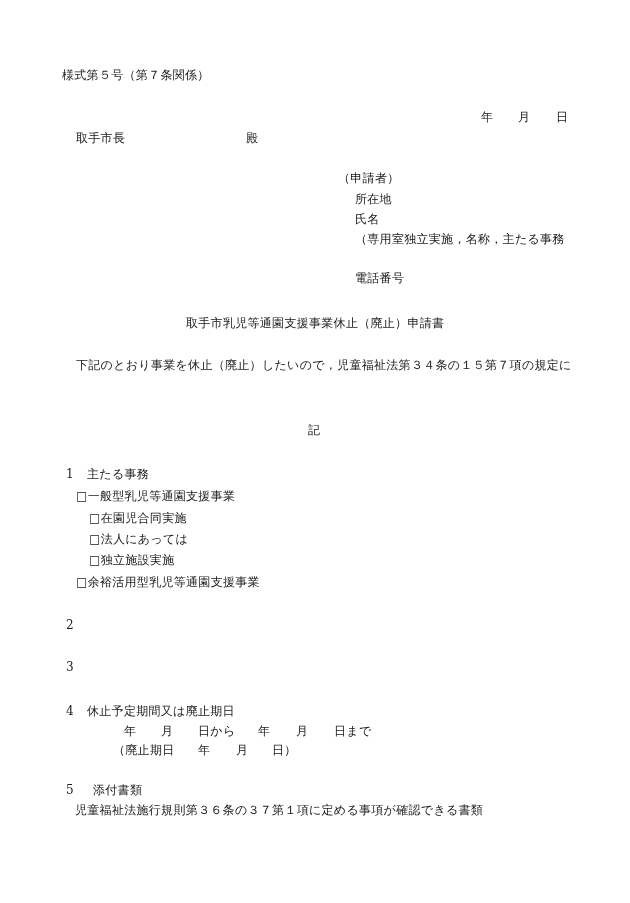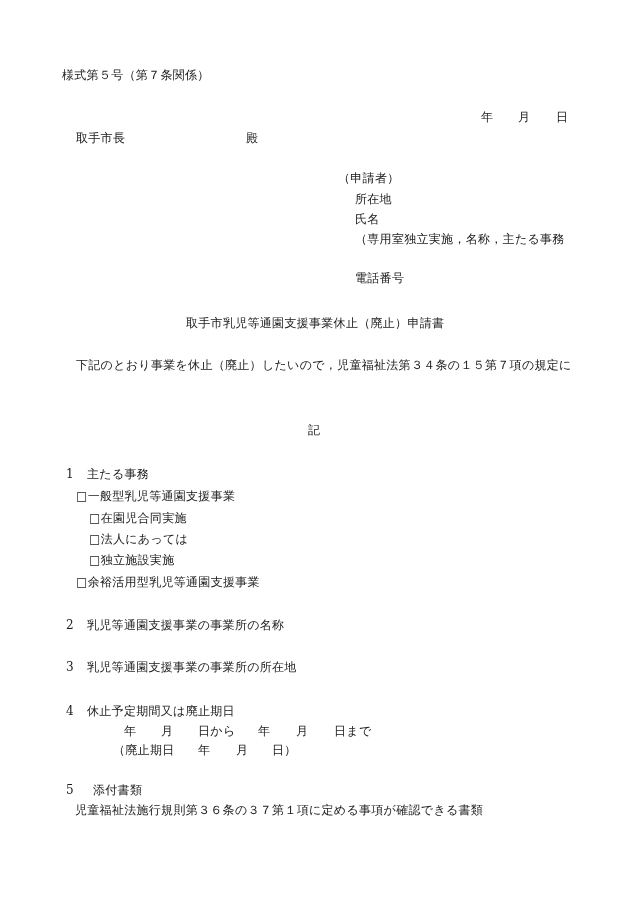--- a/index.html
+++ b/index.html
@@ -56,24 +56,22 @@
 
   <span class="t" style="left:66px; top:467px;">1</span>
   <span class="t" style="left:87px; top:467px;">主たる事務</span>
   <span class="t" style="left:76px; top:489px;">□一般型乳児等通園支援事業</span>
   <span class="t" style="left:89px; top:511px;text-align:right;">□在園児合同実施</span>
   <span class="t" style="left:89px; top:532px;">□法人にあっては</span>
   <span class="t" style="left:89px; top:553px;">□独立施設実施</span>
   <span class="t" style="left:76px; top:575px;">□余裕活用型乳児等通園支援事業</span>
 
   <span class="t" style="left:66px; top:618px;">2</span>
-  <span class="t" style="left:87px; top:618px;">乳児等通園支援事業の事業所の名称</span>
 
   <span class="t" style="left:66px; top:660px;">3</span>
-  <span class="t" style="left:87px; top:660px;">乳児等通園支援事業の事業所の所在地</span>
 
   <span class="t" style="left:66px; top:704px;">4</span>
   <span class="t" style="left:87px; top:704px;">休止予定期間又は廃止期日</span>
 
   <span class="t" style="left:124px; top:724px;">年</span>
   <span class="t" style="left:161px; top:724px;">月</span>
   <span class="t" style="left:198px; top:724px;">日から</span>
   <span class="t" style="left:258px; top:724px;">年</span>
   <span class="t" style="left:296px; top:724px;">月</span>
   <span class="t" style="left:334px; top:724px;">日まで</span>

